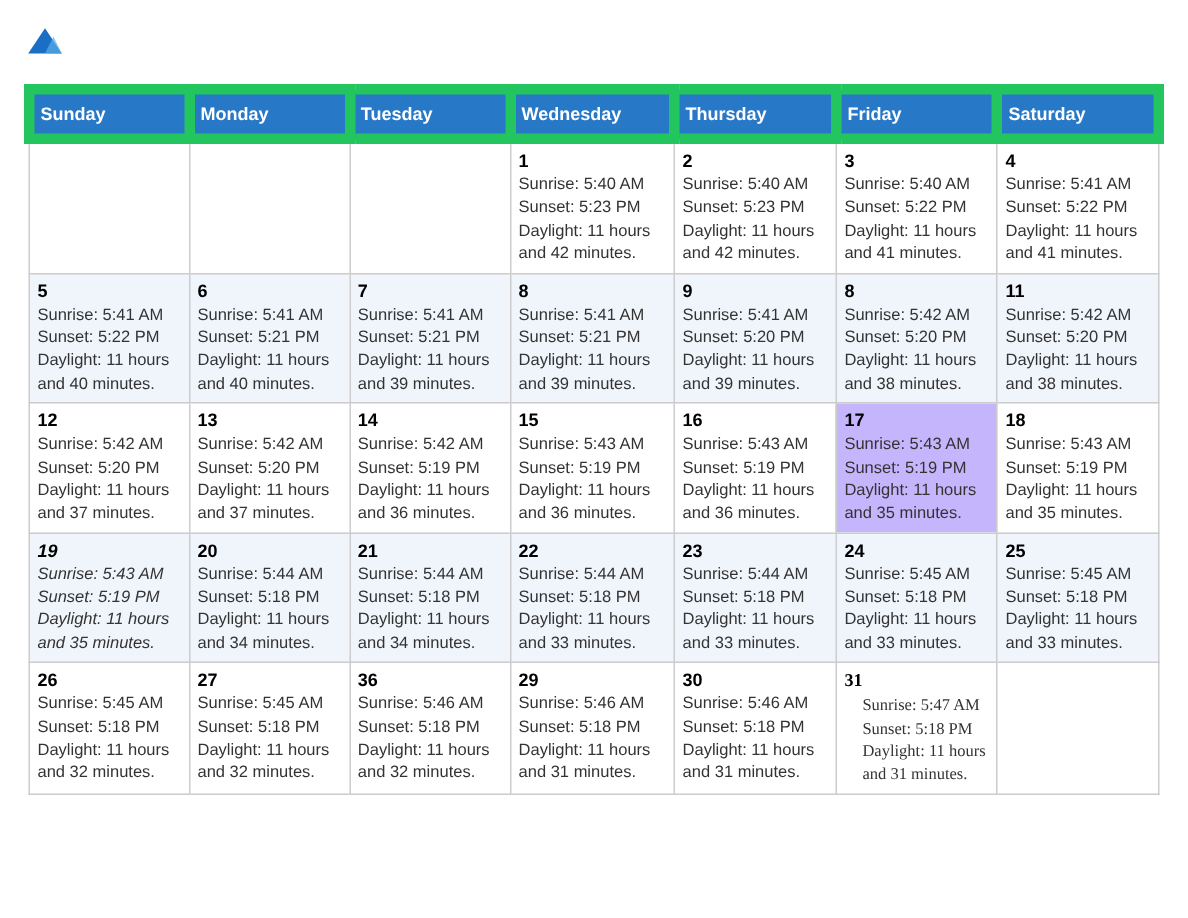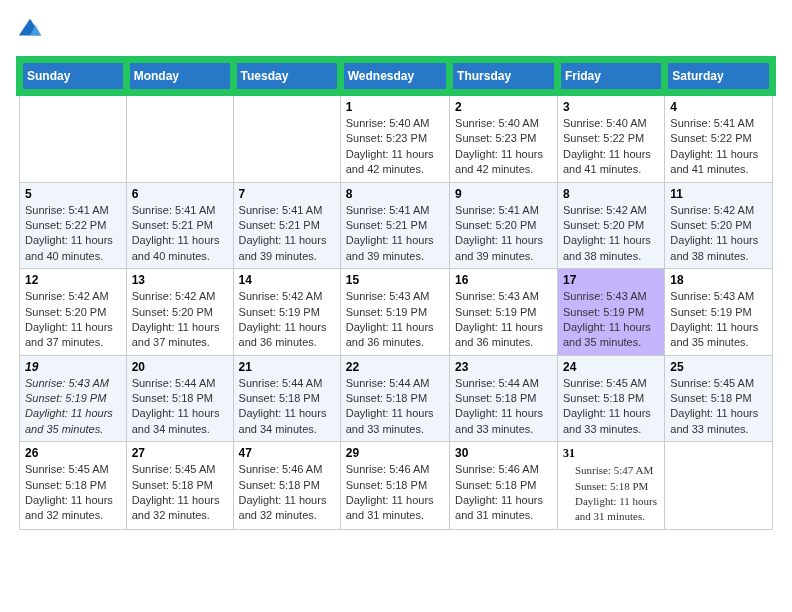--- a/index.html
+++ b/index.html
@@ -288,21 +288,21 @@
 Sunset: 5:18 PM
 Daylight: 11 hours and 32 minutes.</div>
         </td>
         <td style="background: rgb(255, 255, 255);">
           <span class="day-number">27</span>
           <div class="day-info" style="white-space: pre-line;">Sunrise: 5:45 AM
 Sunset: 5:18 PM
 Daylight: 11 hours and 32 minutes.</div>
         </td>
         <td style="background: rgb(255, 255, 255);">
-          <span class="day-number">47</span>
+          <span class="day-number">36</span>
           <div class="day-info" style="white-space: pre-line;">Sunrise: 5:46 AM
 Sunset: 5:18 PM
 Daylight: 11 hours and 32 minutes.</div>
         </td>
         <td style="background: rgb(255, 255, 255); margin-top: 38px;">
           <span class="day-number">29</span>
           <div class="day-info" style="white-space: pre-line;">Sunrise: 5:46 AM
 Sunset: 5:18 PM
 Daylight: 11 hours and 31 minutes.</div>
         </td>

